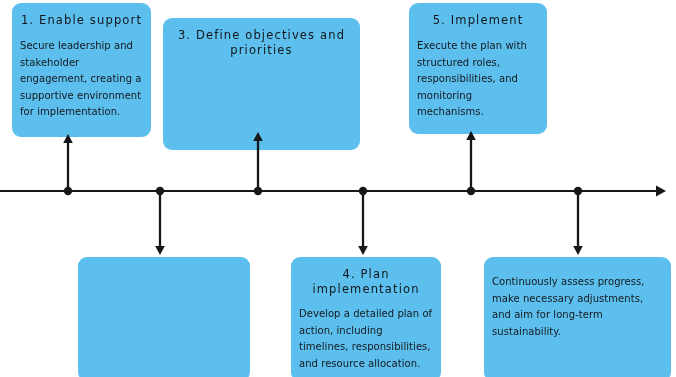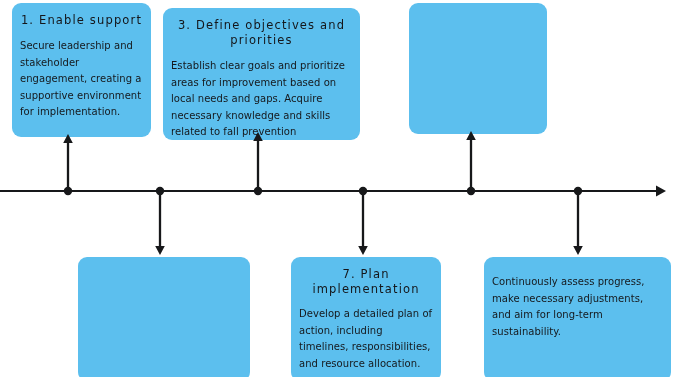--- a/index.html
+++ b/index.html
@@ -43,21 +43,21 @@
     font-size: 10px;
     line-height: 16.5px;
     letter-spacing: 0.05px;
     color: #15181c;
     margin: 9px 0 0 0;
   }
   .step-card.top .step-desc { margin-top: 10px; }
 
   
   #card-1 { left: 12px;   top: 3px;   width: 139px; height: 134px; }
-  #card-3 { left: 163px; top: 8px;   width: 197px; height: 132px; }
+  #card-3 { left: 163px; top: 18px;   width: 197px; height: 132px; }
   #card-5 { left: 409px; top: 3px;   width: 138px; height: 131px; }
   #card-2 { left: 78px;  top: 257px; width: 172px; height: 124px; }
   #card-4 { left: 291px; top: 257px; width: 150px; height: 124px; }
   #card-6 { left: 484px; top: 257px; width: 187px; height: 124px; }
 
   
   #timeline-svg {
     position: absolute;
     left: 0;
     top: 0;
@@ -79,31 +79,32 @@
 
 <div id="diagram-root">
 
   <div class="step-card top" id="card-1">
     <div class="step-title">1.  Enable support</div>
     <div class="step-desc">Secure leadership and stakeholder engagement, creating a supportive environment for implementation.</div>
   </div>
 
   <div class="step-card top" id="card-3">
     <div class="step-title">3. Define objectives and priorities</div>
-    <div class="step-desc">Establish clear goals and prioritize areas for improvement based on local needs and gaps. Acquire necessary knowledge and skills related to fall prevention</div>
   </div>
 
   <div class="step-card top" id="card-5">
+    <div class="step-title">5. Implement</div>
+    <div class="step-desc">Execute the plan with structured roles, responsibilities, and monitoring mechanisms.</div>
   </div>
 
   <div class="step-card bottom" id="card-2">
   </div>
 
   <div class="step-card bottom" id="card-4">
-    <div class="step-title">7. Plan implementation</div>
+    <div class="step-title">4. Plan implementation</div>
     <div class="step-desc">Develop a detailed plan of action, including timelines, responsibilities, and resource allocation.</div>
   </div>
 
   <div class="step-card bottom" id="card-6">
     <div class="step-desc">Continuously assess progress, make necessary adjustments, and aim for long-term sustainability.</div>
   </div>
 
   <svg id="timeline-svg" viewBox="0 0 676 377">
 
     <line class="axis-line" id="axis-line" x1="0" y1="191" x2="658" y2="191"></line>

